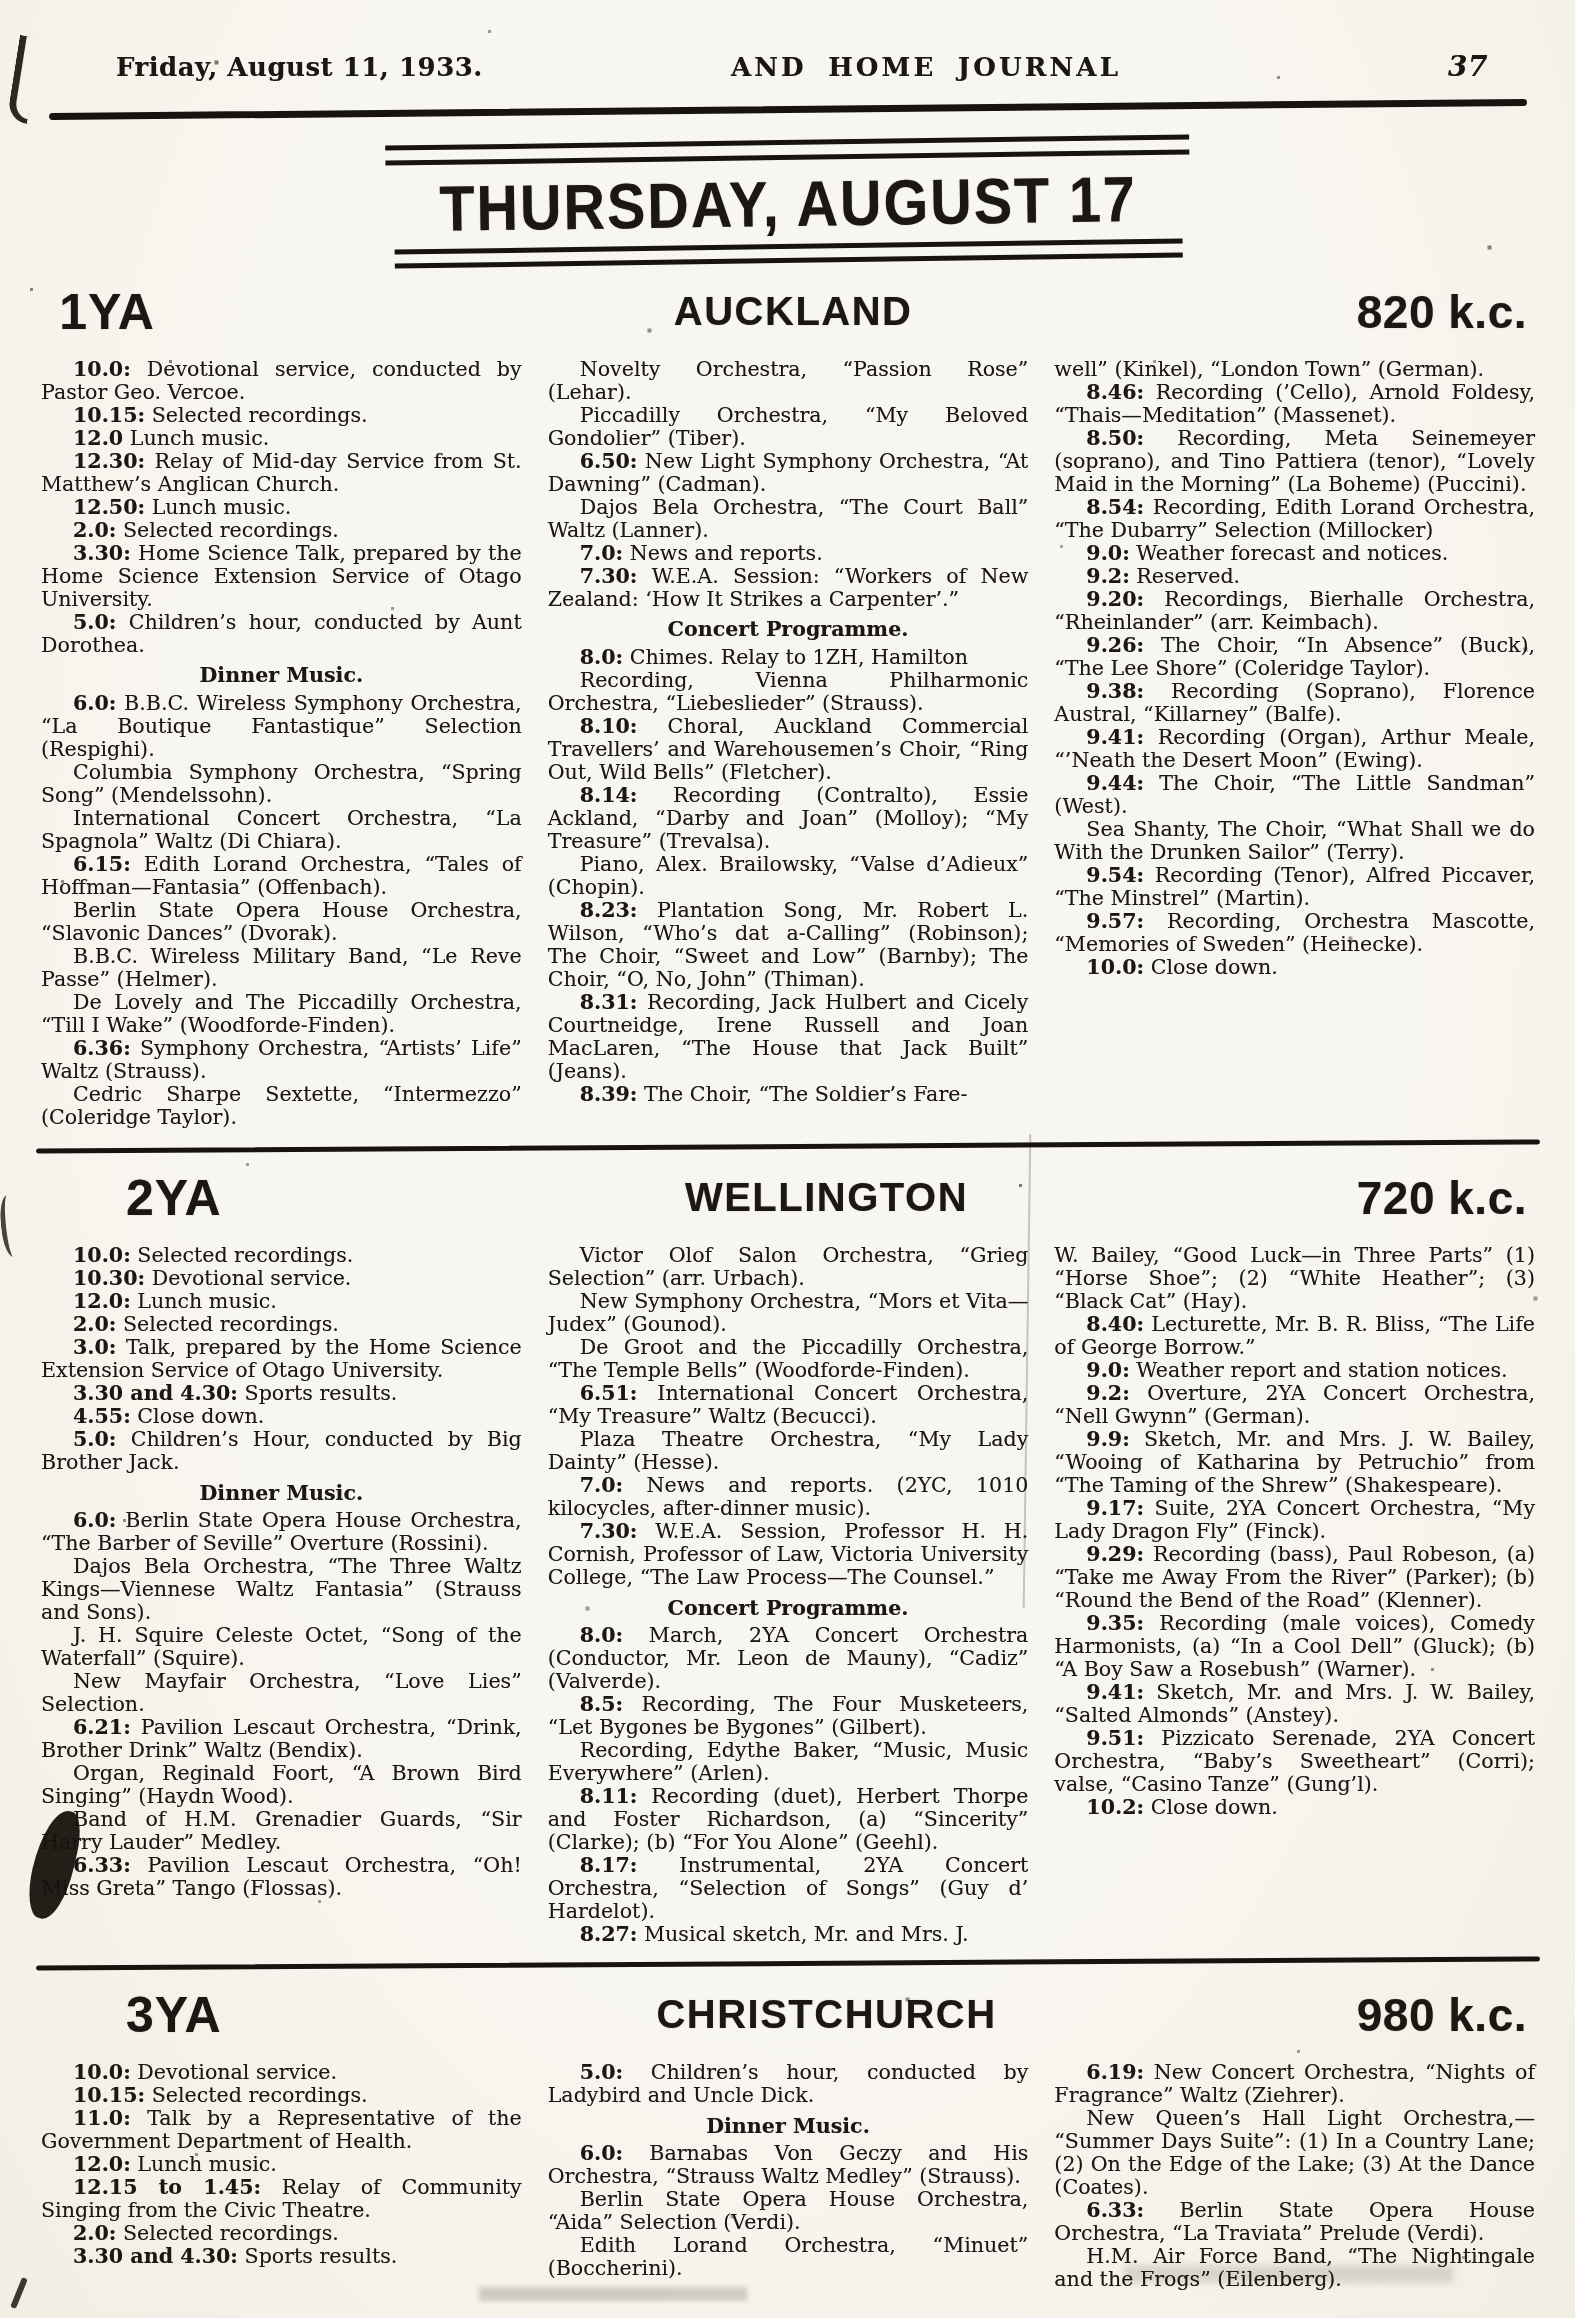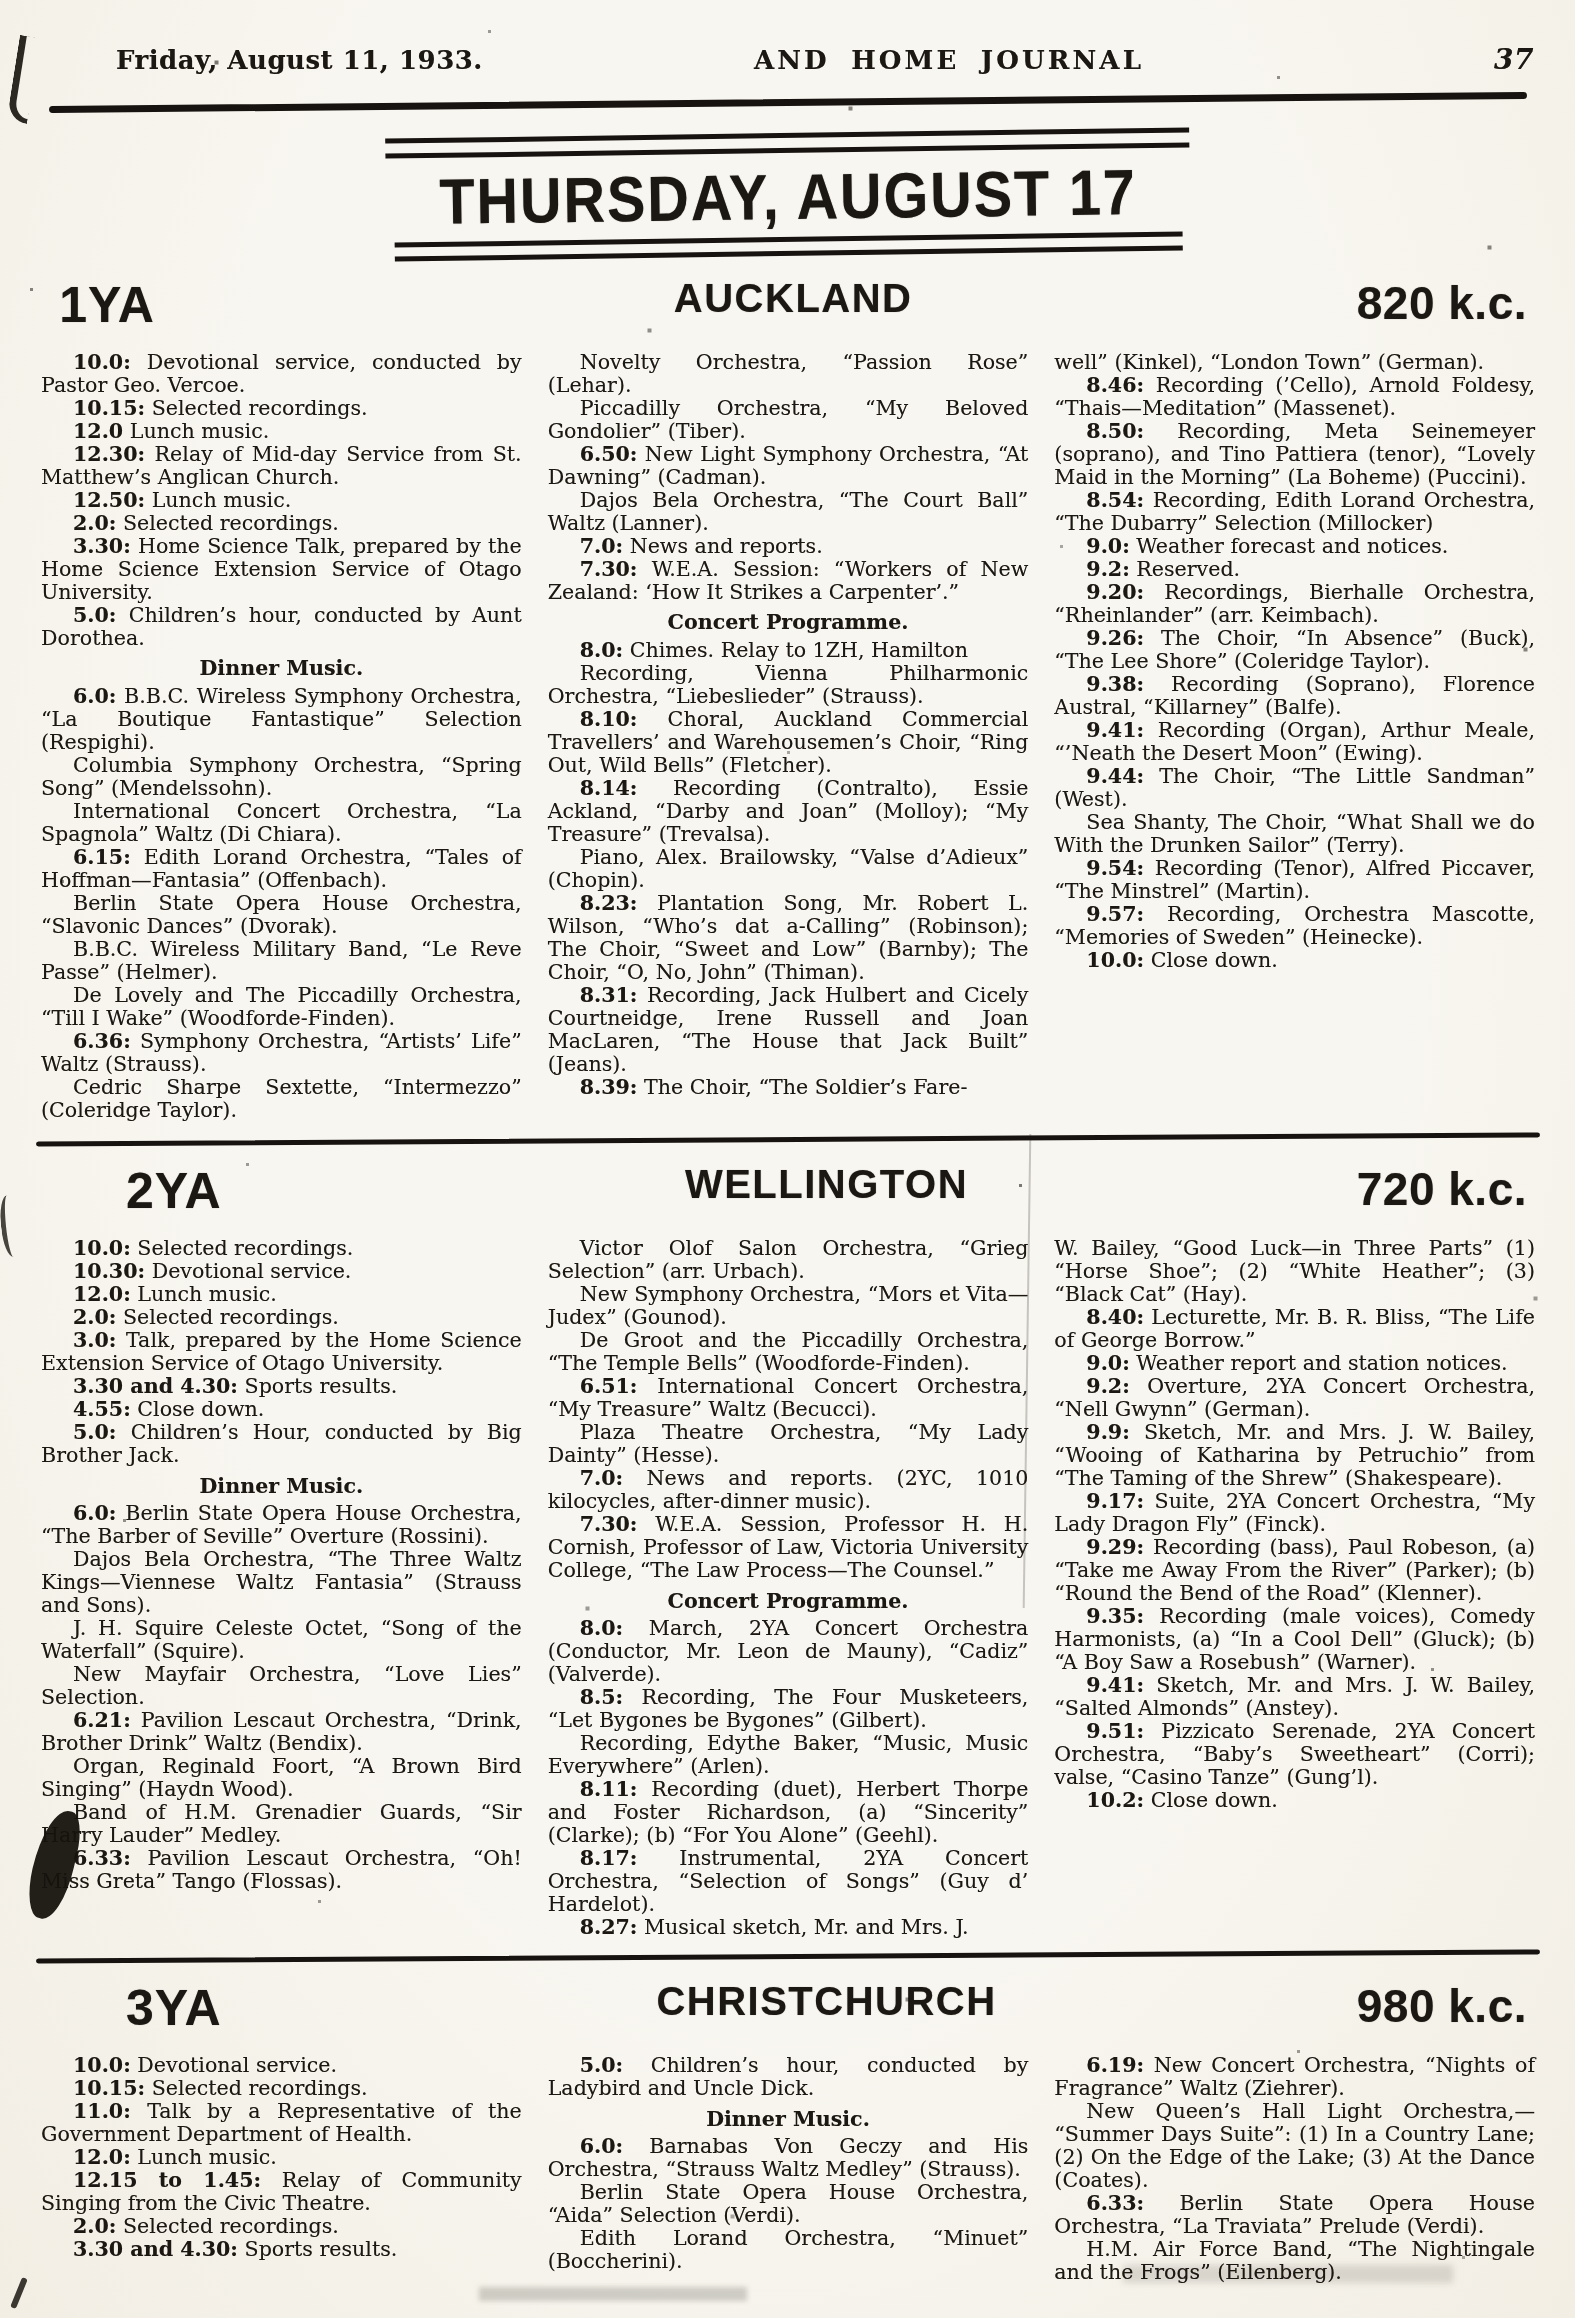--- a/index.html
+++ b/index.html
@@ -9,23 +9,24 @@
     font-family:"DejaVu Serif","Liberation Serif",serif;
     color:#1b1712;
   }
   .page{
     position:relative;width:1576px;height:2319px;overflow:hidden;
     background:radial-gradient(ellipse at 50% 38%, #f8f6f0 55%, #f2eee4 100%);
   }
   
   .masthead{
     display:flex;align-items:baseline;
-    padding:43px 42px 0 116px;
+    padding:43px 88px 0 116px;
     font-weight:bold;font-size:26px;letter-spacing:0.5px;
     text-shadow:0 0 0.5px rgba(20,15,8,.45);
+    margin-top:7px;
   }
   .masthead .m-date{flex:0 0 464px;}
   .masthead .m-journal{flex:1;text-align:center;letter-spacing:3.1px;word-spacing:9.3px;}
   .masthead .m-page{flex:0 0 216px;text-align:right;font-style:italic;font-size:28px;}
   .masthead-rule{
     height:6.7px;background:#171310;margin:23px 49px 0 49px;
     border-radius:4.1px;transform:rotate(-0.55deg);
   }
   
   .banner{margin-top:27px;transform:rotate(-0.8deg);}
@@ -39,21 +40,21 @@
     font-family:"Liberation Sans","DejaVu Sans",sans-serif;
     font-weight:700;font-size:64px;letter-spacing:2.1px;
     padding:7.2px 0 3.1px 0;
     transform:scaleX(.9);transform-origin:center;
     text-shadow:0 0 1px rgba(20,15,8,.5);
     white-space:nowrap;
   }
   
   .station-section{margin-top:19.6px;}
   .section-header{
-    display:flex;align-items:flex-start;
+    display:flex;align-items:center;
     padding:0 49px 0 49px;
     font-family:"Liberation Sans","DejaVu Sans",sans-serif;font-weight:700;
     text-shadow:0 0 1px rgba(20,15,8,.4);
     gap:26px;
   }
   .sh-station{flex:0 0 392px;font-size:50px;letter-spacing:1px;padding-left:77px;}
   .section-1ya .sh-station{padding-left:10.3px;}
   .sh-city{flex:1;text-align:center;font-size:40px;letter-spacing:1.5px;}
   .sh-freq{flex:0 0 392px;text-align:right;font-size:46px;letter-spacing:0.5px;}
   .columns{

